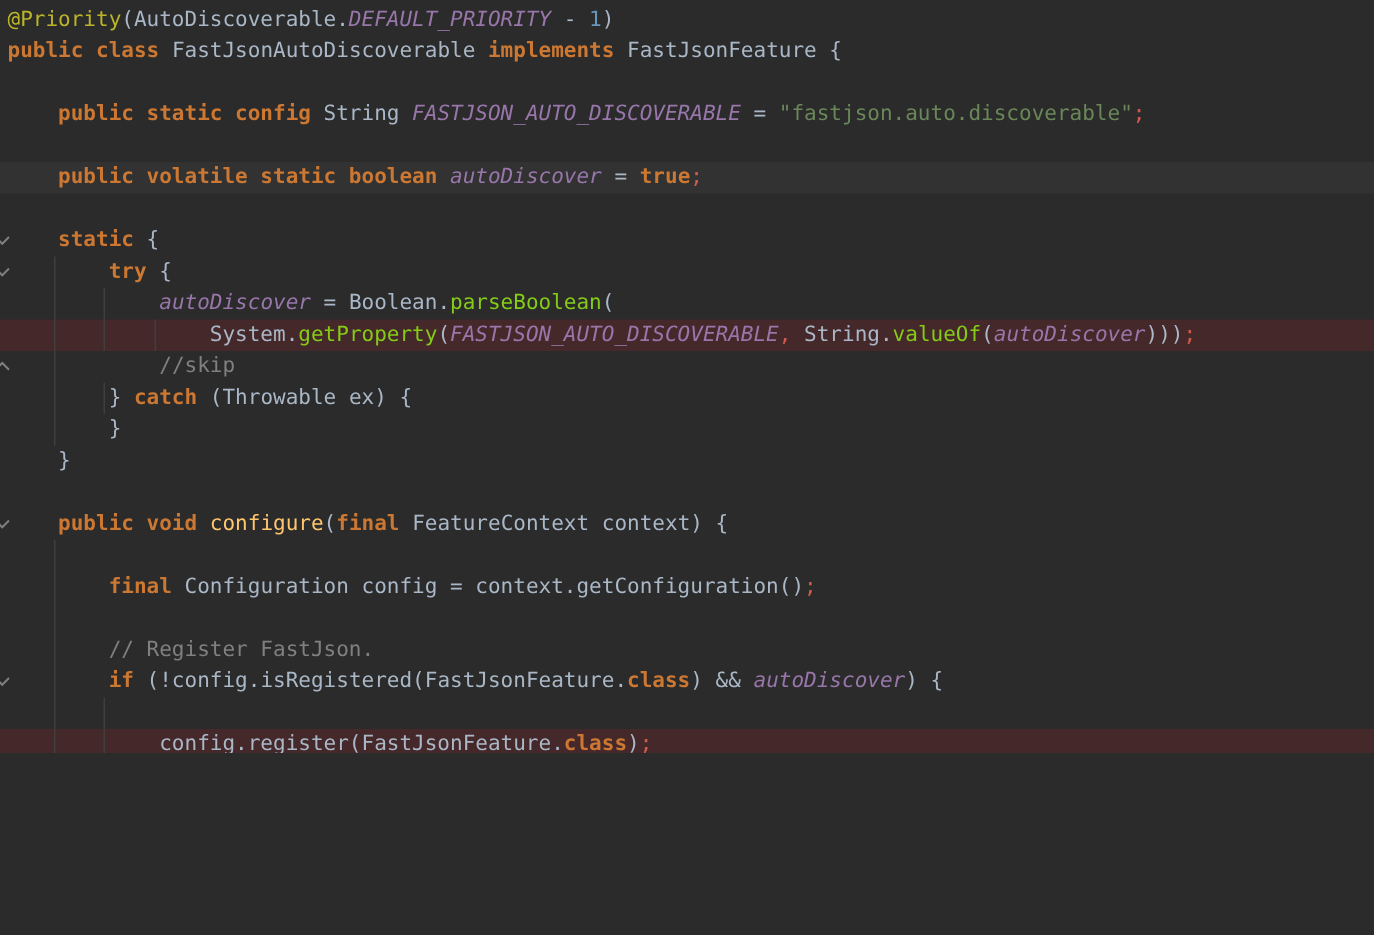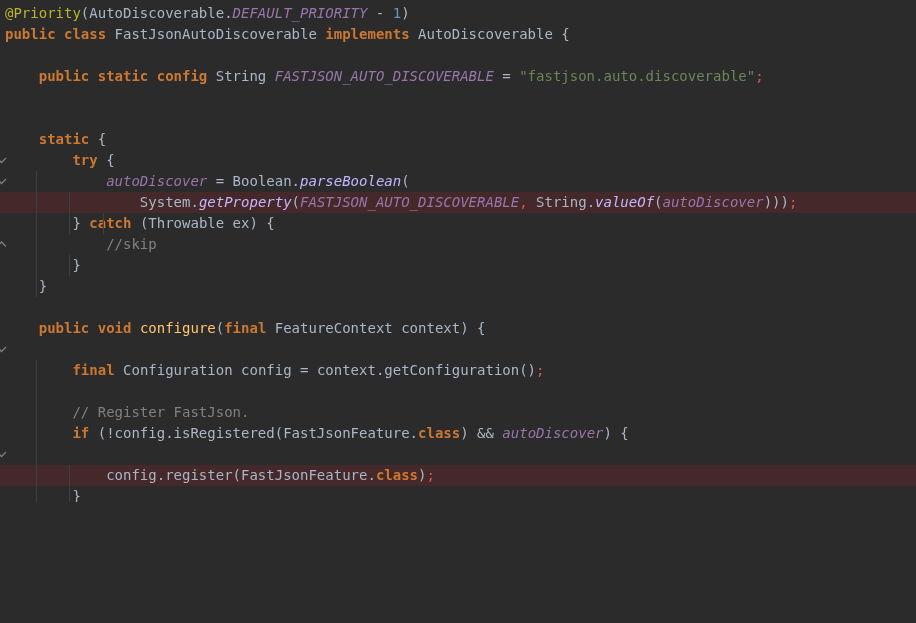--- a/index.html
+++ b/index.html
@@ -25,21 +25,21 @@
   .row-caret{background:#323232;}
   .row-break{background:#45282a;}
   .s-def{color:#A9B7C6;}
   .s-kw{color:#CC7832;font-weight:bold;}
   .s-ann{color:#BBB529;}
   .s-const{color:#9876AA;font-style:italic;}
   .s-str{color:#6A8759;}
   .s-num{color:#6897BB;}
   .s-cmt{color:#808080;}
   .s-mdecl{color:#FFC66D;text-align:center;}
-  .s-smeth{color:#c4b5fd;font-style:italic;}
+  .s-smeth{color:#84cc16;}
   .s-semi{color:#CE5B4C;}
   .guide{position:absolute;width:1px;background:#3f3f3f;z-index:3;}
   .fold{
     position:absolute;left:-4px;z-index:4;
     width:11px;height:11px;cursor:pointer;
   }
   .fold svg{display:block;}
 </style>
 </head>
 <body>
@@ -48,31 +48,32 @@
   <div id="guides">
       <div class="guide" style="left: 35.72px; top: 171px; height: 126px;"></div>
       <div class="guide" style="left: 69.44px; top: 192px; height: 42px;"></div>
       <div class="guide" style="left: 103.16px; top: 213px; height: 21px;"></div>
       <div class="guide" style="left: 69.44px; top: 255px; height: 21px;"></div>
       <div class="guide" style="left: 35.72px; top: 360px; height: 168px;"></div>
       <div class="guide" style="left: 69.44px; top: 465px; height: 42px;"></div>
     </div>
   <div class="code" id="code">
       <div class="code-line"><span class="s-ann">@Priority</span><span class="s-def">(AutoDiscoverable.</span><span class="s-const">DEFAULT_PRIORITY</span><span class="s-def"> - </span><span class="s-num">1</span><span class="s-def">)</span></div>
-      <div class="code-line"><span class="s-kw">public class</span><span class="s-def"> FastJsonAutoDiscoverable </span><span class="s-kw">implements</span><span class="s-def"> AutoDiscoverable {</span></div>
+      <div class="code-line"><span class="s-kw">public class</span><span class="s-def"> FastJsonAutoDiscoverable </span><span class="s-kw">implements</span><span class="s-def"> FastJsonFeature {</span></div>
       <div class="code-line"></div>
       <div class="code-line"><span class="s-def">    </span><span class="s-kw">public static config</span><span class="s-def"> String </span><span class="s-const">FASTJSON_AUTO_DISCOVERABLE</span><span class="s-def"> = </span><span class="s-str">"fastjson.auto.discoverable"</span><span class="s-semi">;</span></div>
       <div class="code-line"></div>
+      <div class="code-line row-caret"><span class="s-def">    </span><span class="s-kw">public volatile static boolean</span><span class="s-def"> </span><span class="s-const">autoDiscover</span><span class="s-def"> = </span><span class="s-kw">true</span><span class="s-semi">;</span></div>
       <div class="code-line"></div>
       <div class="code-line"><span class="s-def">    </span><span class="s-kw">static</span><span class="s-def"> {</span></div>
       <div class="code-line"><span class="s-def">        </span><span class="s-kw">try</span><span class="s-def"> {</span></div>
       <div class="code-line"><span class="s-def">            </span><span class="s-const">autoDiscover</span><span class="s-def"> = Boolean.</span><span class="s-smeth">parseBoolean</span><span class="s-def">(</span></div>
       <div class="code-line row-break"><span class="s-def">                System.</span><span class="s-smeth">getProperty</span><span class="s-def">(</span><span class="s-const">FASTJSON_AUTO_DISCOVERABLE</span><span class="s-semi">,</span><span class="s-def"> String.</span><span class="s-smeth">valueOf</span><span class="s-def">(</span><span class="s-const">autoDiscover</span><span class="s-def">)))</span><span class="s-semi">;</span></div>
+      <div class="code-line"><span class="s-def">            </span><span class="s-cmt">//skip</span></div>
       <div class="code-line"><span class="s-def">        } </span><span class="s-kw">catch</span><span class="s-def"> (Throwable ex) {</span></div>
-      <div class="code-line"><span class="s-def">            </span><span class="s-cmt">//skip</span></div>
       <div class="code-line"><span class="s-def">        }</span></div>
       <div class="code-line"><span class="s-def">    }</span></div>
       <div class="code-line"></div>
       <div class="code-line"><span class="s-def">    </span><span class="s-kw">public void</span><span class="s-def"> </span><span class="s-mdecl">configure</span><span class="s-def">(</span><span class="s-kw">final</span><span class="s-def"> FeatureContext context) {</span></div>
       <div class="code-line"></div>
       <div class="code-line"><span class="s-def">        </span><span class="s-kw">final</span><span class="s-def"> Configuration config = context.getConfiguration()</span><span class="s-semi">;</span></div>
       <div class="code-line"></div>
       <div class="code-line"><span class="s-def">        </span><span class="s-cmt">// Register FastJson.</span></div>
       <div class="code-line"><span class="s-def">        </span><span class="s-kw">if</span><span class="s-def"> (!config.isRegistered(FastJsonFeature.</span><span class="s-kw">class</span><span class="s-def">) &amp;&amp; </span><span class="s-const">autoDiscover</span><span class="s-def">) {</span></div>
       <div class="code-line"></div>

